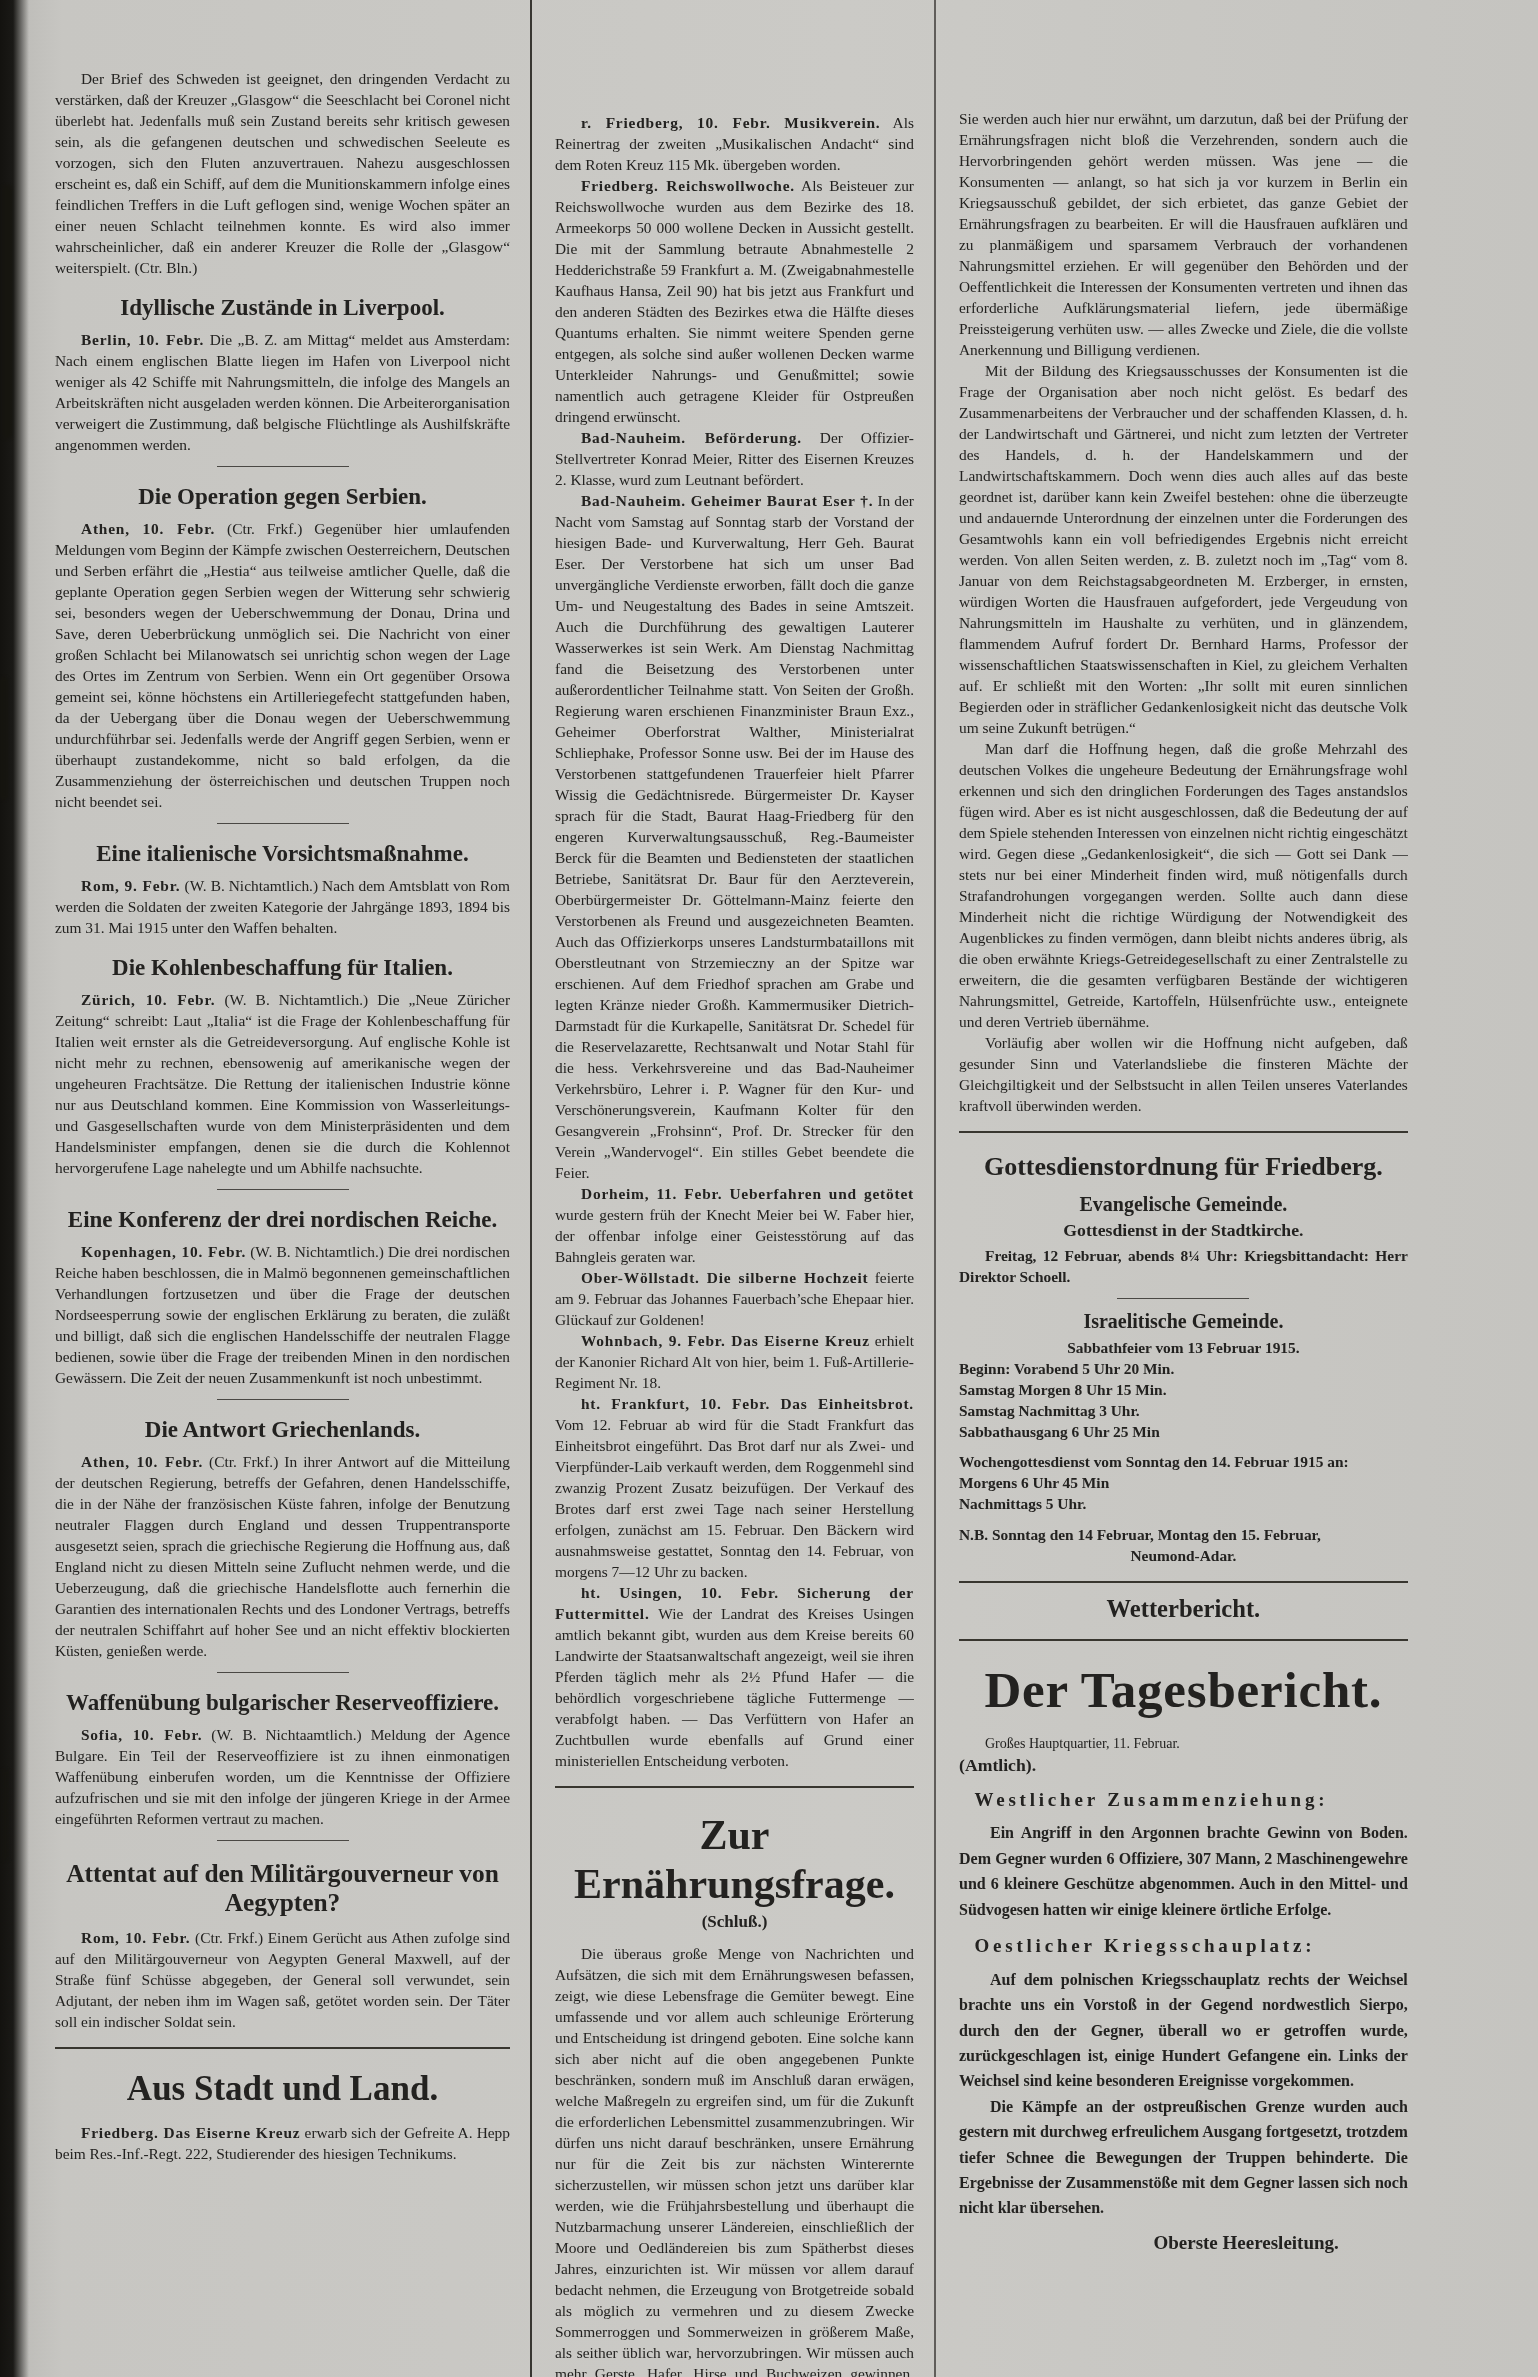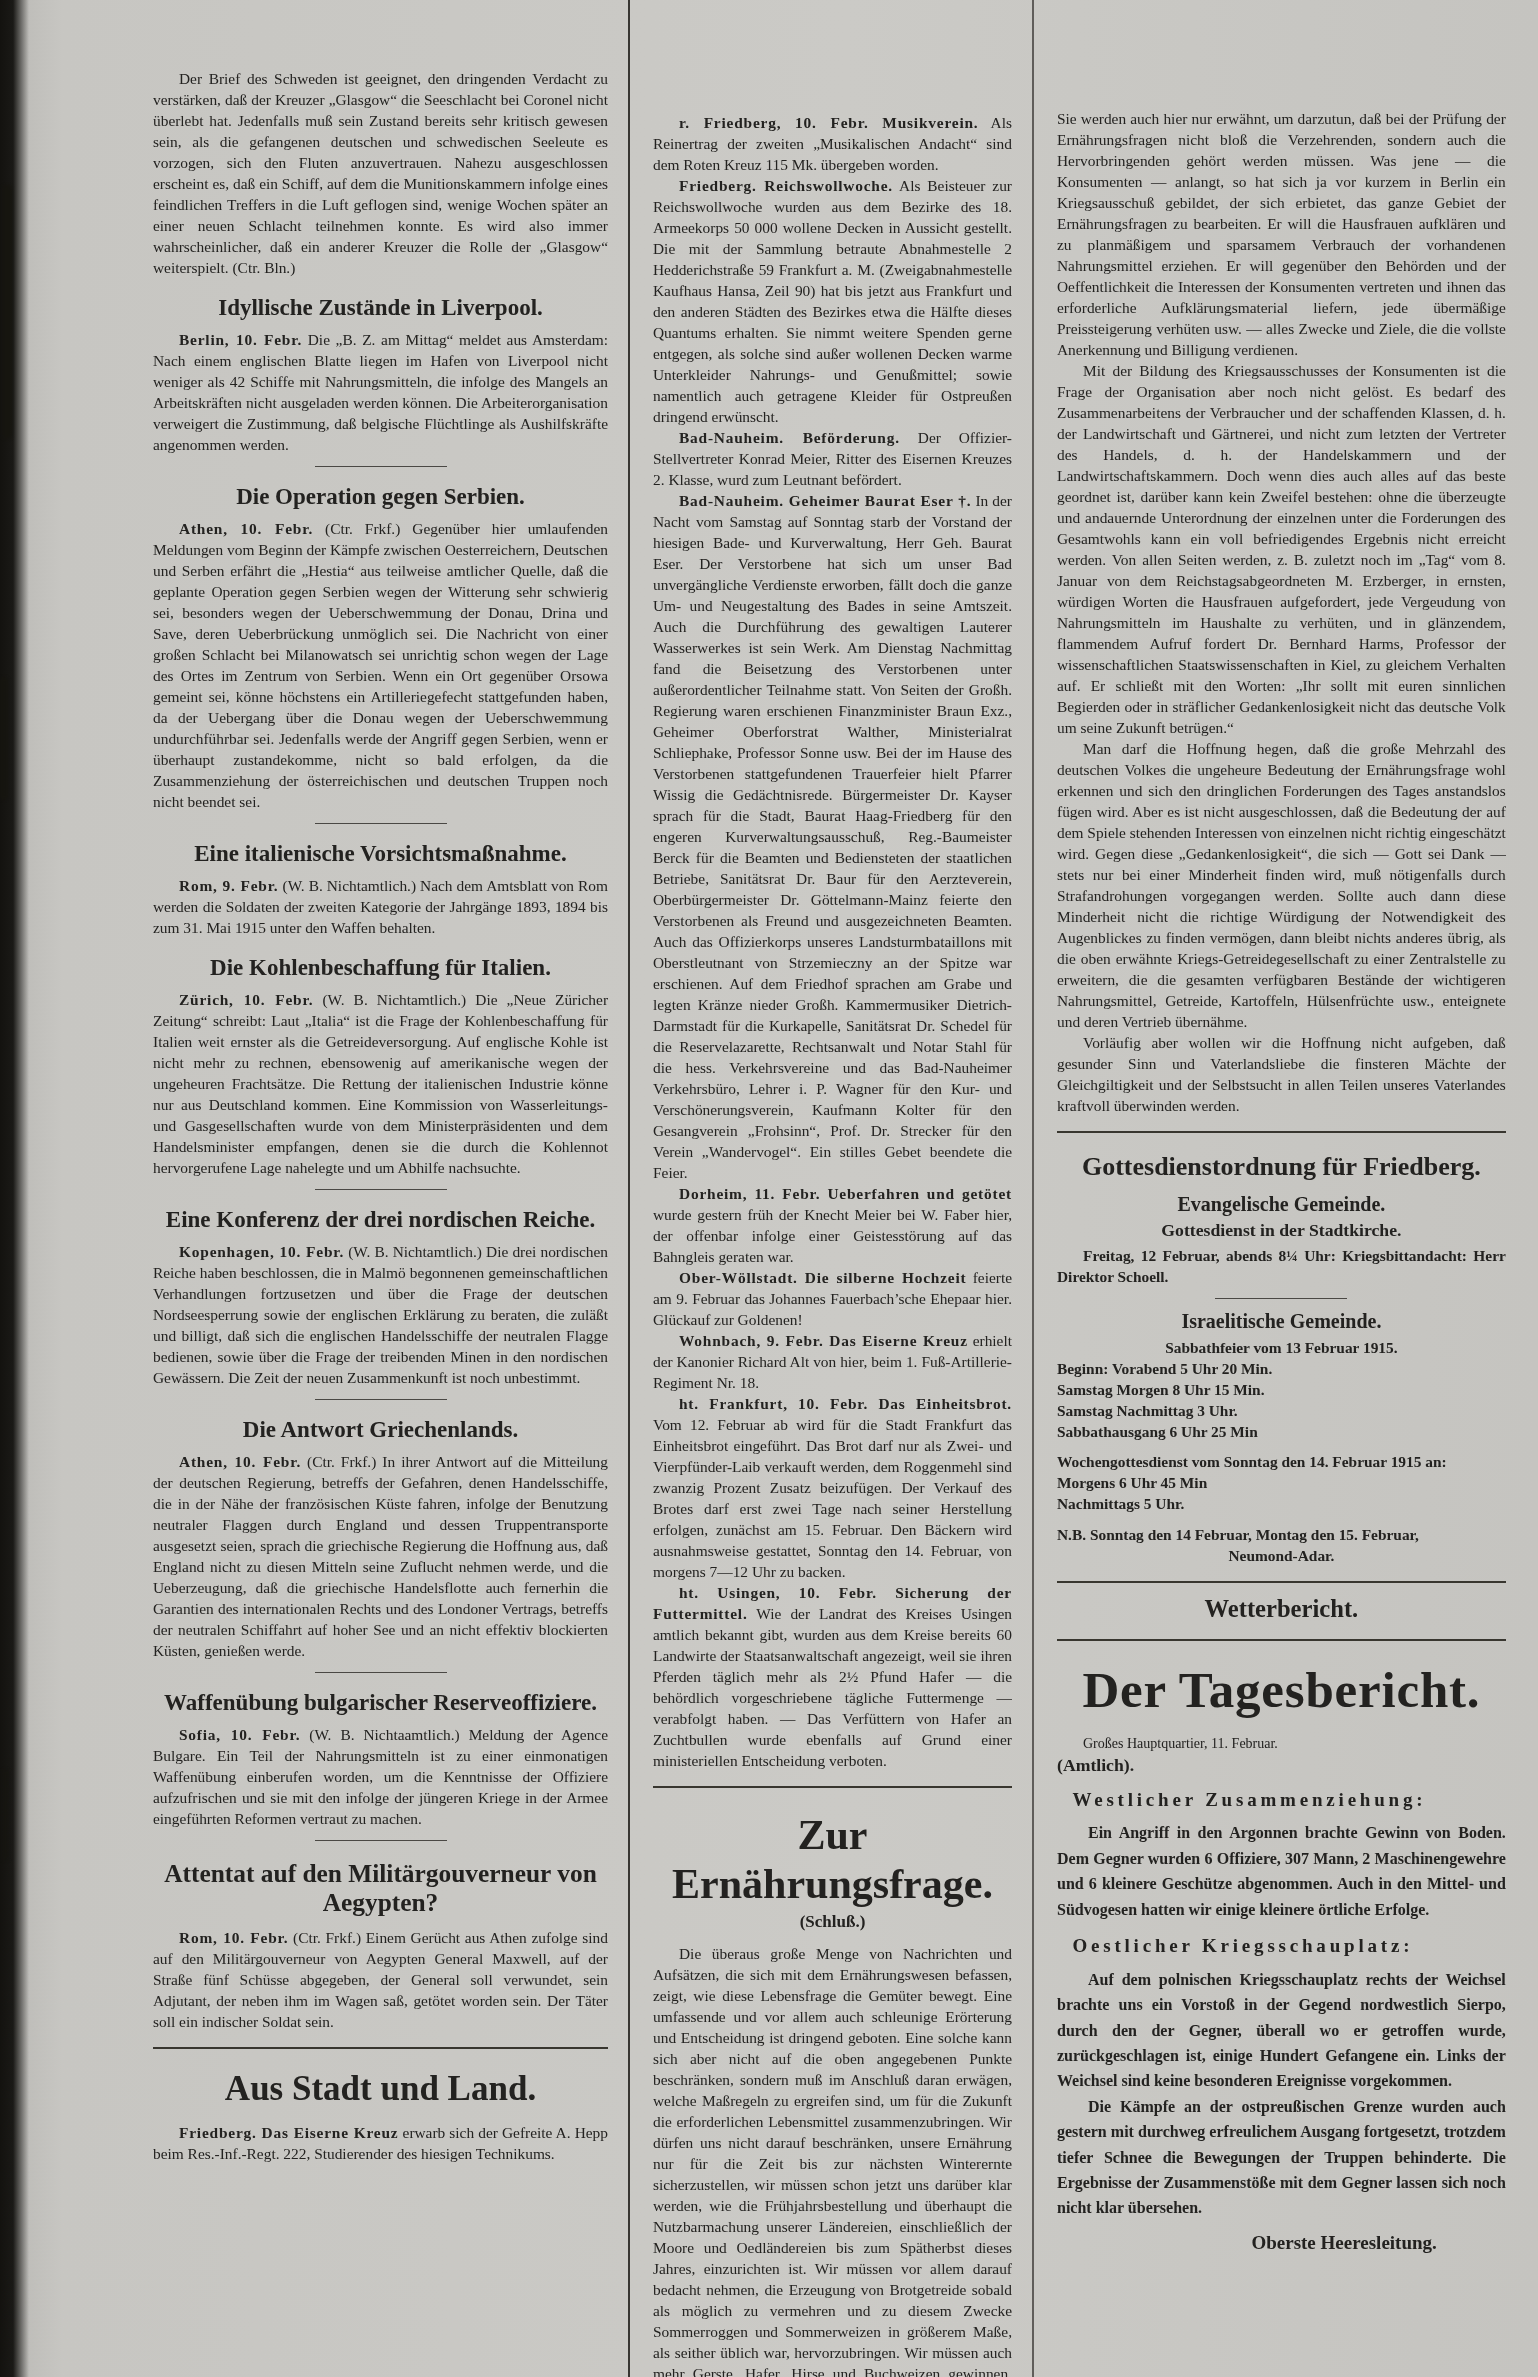--- a/index.html
+++ b/index.html
@@ -6,21 +6,21 @@
   body{width:1538px;height:2377px;overflow:hidden;background:#aeada9;}
   .page{position:relative;width:1538px;height:2377px;overflow:hidden;
         background:linear-gradient(90deg,#b8b7b3 0,#c7c6c2 4%,#cbcac6 55%,#c5c4c0 100%);
         font-family:"Liberation Serif","DejaVu Serif",serif;color:#232220;}
   .scan-edge{position:absolute;left:0;top:0;bottom:0;width:29px;
         background:linear-gradient(90deg,#13120f 0,#1a1916 45%,rgba(26,25,22,0) 100%);}
   .blot{position:absolute;background:#16150f;filter:blur(1.5px);border-radius:4.6px;opacity:.8;}
   .blot.b1{left:1.5px;top:185px;width:10px;height:254px;}
   .blot.b2{left:0;top:677px;width:7.7px;height:123px;}
   .blot.b3{left:2.3px;top:1769px;width:7px;height:92px;opacity:.5;}
-  .cols{position:absolute;left:35px;top:0;right:23px;bottom:0;display:flex;align-items:stretch;justify-content:flex-end;}
+  .cols{position:absolute;left:35px;top:0;right:23px;bottom:0;display:flex;align-items:stretch;}
   .col{box-sizing:border-box;}
   .col-1{width:495px;padding:68px 20px 0 20px;}
   .col-2{width:404px;padding:112px 20px 0 23px;border-left:2.3px solid rgba(30,28,24,.85);}
   .col-3{width:483px;padding:108px 9.2px 0 23px;border-left:2.3px solid rgba(30,28,24,.62);}
 
   .para{font-size:15.4px;line-height:21px;margin:0;text-align:justify;text-indent:26px;hyphens:auto;}
   .para.noindent{text-indent:0;}
   .para.b{font-weight:bold;}
   .para.warbold{font-weight:bold;font-size:16px;line-height:25.4px;text-indent:31px;}
   .lead{font-weight:bold;letter-spacing:0.8px;}
@@ -71,21 +71,21 @@
         <div class="headline sz30">Die Kohlenbeschaffung für Italien.</div>
         <p class="para"><span class="lead">Zürich, 10. Febr.</span> <span>(W. B. Nichtamtlich.) Die „Neue Züricher Zeitung“ schreibt: Laut „Italia“ ist die Frage der Kohlenbeschaffung für Italien weit ernster als die Getreideversorgung. Auf englische Kohle ist nicht mehr zu rechnen, ebensowenig auf amerikanische wegen der ungeheuren Frachtsätze. Die Rettung der italienischen Industrie könne nur aus Deutschland kommen. Eine Kommission von Wasserleitungs- und Gasgesellschaften wurde von dem Ministerpräsidenten und dem Handelsminister empfangen, denen sie die durch die Kohlennot hervorgerufene Lage nahelegte und um Abhilfe nachsuchte.</span></p>
         <div class="divider-short"></div>
         <div class="headline sz30">Eine Konferenz der drei nordischen Reiche.</div>
         <p class="para"><span class="lead">Kopenhagen, 10. Febr.</span> <span>(W. B. Nichtamtlich.) Die drei nordischen Reiche haben beschlossen, die in Malmö begonnenen gemeinschaftlichen Verhandlungen fortzusetzen und über die Frage der deutschen Nordseesperrung sowie der englischen Erklärung zu beraten, die zuläßt und billigt, daß sich die englischen Handelsschiffe der neutralen Flagge bedienen, sowie über die Frage der treibenden Minen in den nordischen Gewässern. Die Zeit der neuen Zusammenkunft ist noch unbestimmt.</span></p>
         <div class="divider-short"></div>
         <div class="headline sz30">Die Antwort Griechenlands.</div>
         <p class="para"><span class="lead">Athen, 10. Febr.</span> <span>(Ctr. Frkf.) In ihrer Antwort auf die Mitteilung der deutschen Regierung, betreffs der Gefahren, denen Handelsschiffe, die in der Nähe der französischen Küste fahren, infolge der Benutzung neutraler Flaggen durch England und dessen Truppentransporte ausgesetzt seien, sprach die griechische Regierung die Hoffnung aus, daß England nicht zu diesen Mitteln seine Zuflucht nehmen werde, und die Ueberzeugung, daß die griechische Handelsflotte auch fernerhin die Garantien des internationalen Rechts und des Londoner Vertrags, betreffs der neutralen Schiffahrt auf hoher See und an nicht effektiv blockierten Küsten, genießen werde.</span></p>
         <div class="divider-short"></div>
         <div class="headline sz30">Waffenübung bulgarischer Reserveoffiziere.</div>
-        <p class="para"><span class="lead">Sofia, 10. Febr.</span> <span>(W. B. Nichtaamtlich.) Meldung der Agence Bulgare. Ein Teil der Nahrungsmitteln ist zu einer einmonatigen Waffenübung einberufen worden, um die Kenntnisse der Offiziere aufzufrischen und sie mit den infolge der jüngeren Kriege in der Armee eingeführten Reformen vertraut zu machen.</span></p>
+        <p class="para"><span class="lead">Sofia, 10. Febr.</span> <span>(W. B. Nichtaamtlich.) Meldung der Agence Bulgare. Ein Teil der Reserveoffiziere ist zu ihnen einmonatigen Waffenübung einberufen worden, um die Kenntnisse der Offiziere aufzufrischen und sie mit den infolge der jüngeren Kriege in der Armee eingeführten Reformen vertraut zu machen.</span></p>
         <div class="divider-short"></div>
         <div class="headline sz34">Attentat auf den Militärgouverneur von Aegypten?</div>
         <p class="para"><span class="lead">Rom, 10. Febr.</span> <span>(Ctr. Frkf.) Einem Gerücht aus Athen zufolge sind auf den Militärgouverneur von Aegypten General Maxwell, auf der Straße fünf Schüsse abgegeben, der General soll verwundet, sein Adjutant, der neben ihm im Wagen saß, getötet worden sein. Der Täter soll ein indischer Soldat sein.</span></p>
         <div class="rule"></div>
         <div class="headline sz46">Aus Stadt und Land.</div>
         <p class="para"><span class="lead">Friedberg. Das Eiserne Kreuz</span> <span>erwarb sich der Gefreite A. Hepp beim Res.-Inf.-Regt. 222, Studierender des hiesigen Technikums.</span></p>
       </div>
     <div class="col col-2">
         <p class="para"><span class="lead">r. Friedberg, 10. Febr. Musikverein.</span> <span>Als Reinertrag der zweiten „Musikalischen Andacht“ sind dem Roten Kreuz 115 Mk. übergeben worden.</span></p>
         <p class="para"><span class="lead">Friedberg. Reichswollwoche.</span> <span>Als Beisteuer zur Reichswollwoche wurden aus dem Bezirke des 18. Armeekorps 50 000 wollene Decken in Aussicht gestellt. Die mit der Sammlung betraute Abnahmestelle 2 Hedderichstraße 59 Frankfurt a. M. (Zweigabnahmestelle Kaufhaus Hansa, Zeil 90) hat bis jetzt aus Frankfurt und den anderen Städten des Bezirkes etwa die Hälfte dieses Quantums erhalten. Sie nimmt weitere Spenden gerne entgegen, als solche sind außer wollenen Decken warme Unterkleider Nahrungs- und Genußmittel; sowie namentlich auch getragene Kleider für Ostpreußen dringend erwünscht.</span></p>

